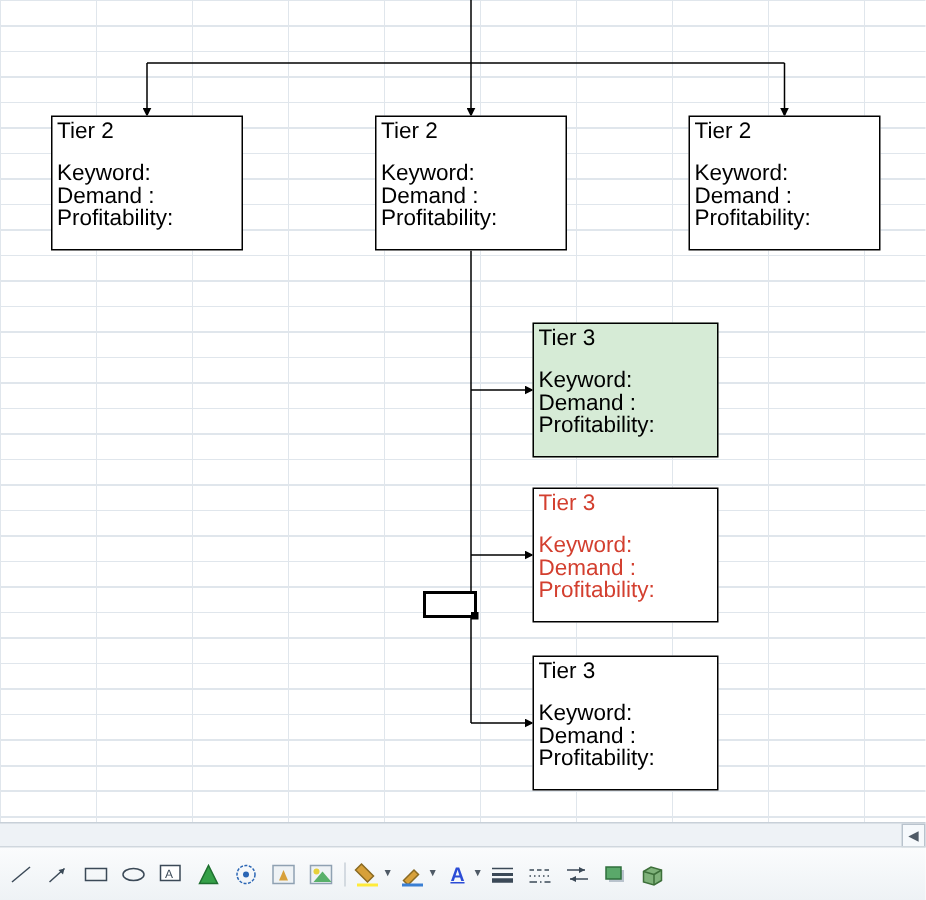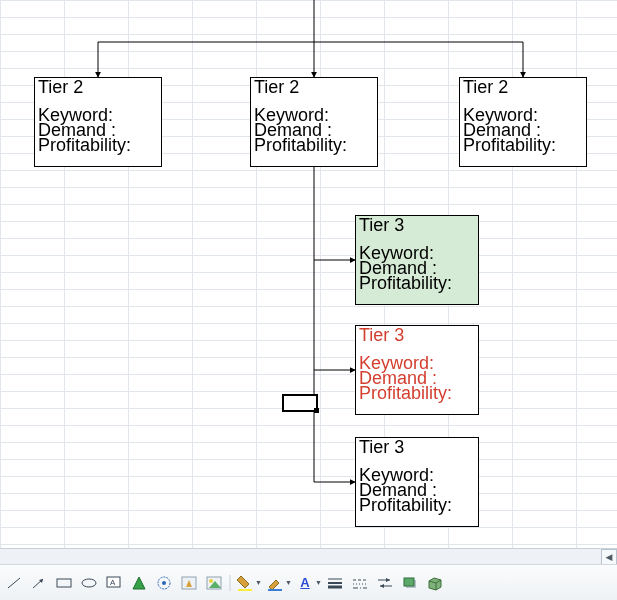--- a/index.html
+++ b/index.html
@@ -25,21 +25,21 @@
       repeating-linear-gradient(to right, #e0e6ec 0, #e0e6ec 1px, transparent 1px, transparent 64px),
       #ffffff;
   }
   .node {
     position: absolute;
     background: #fff;
     border: 1px solid #000;
     box-sizing: border-box;
     padding: 2px 3px;
     line-height: 15px;
-    font-size: 18px;
+    font-size: 15px;
   }
   .node-green {
     background: #d6ebd6;
   }
   .node-red {
     color: #d33f2f;
   }
   .connectors {
     position: absolute;
     left: 0;

